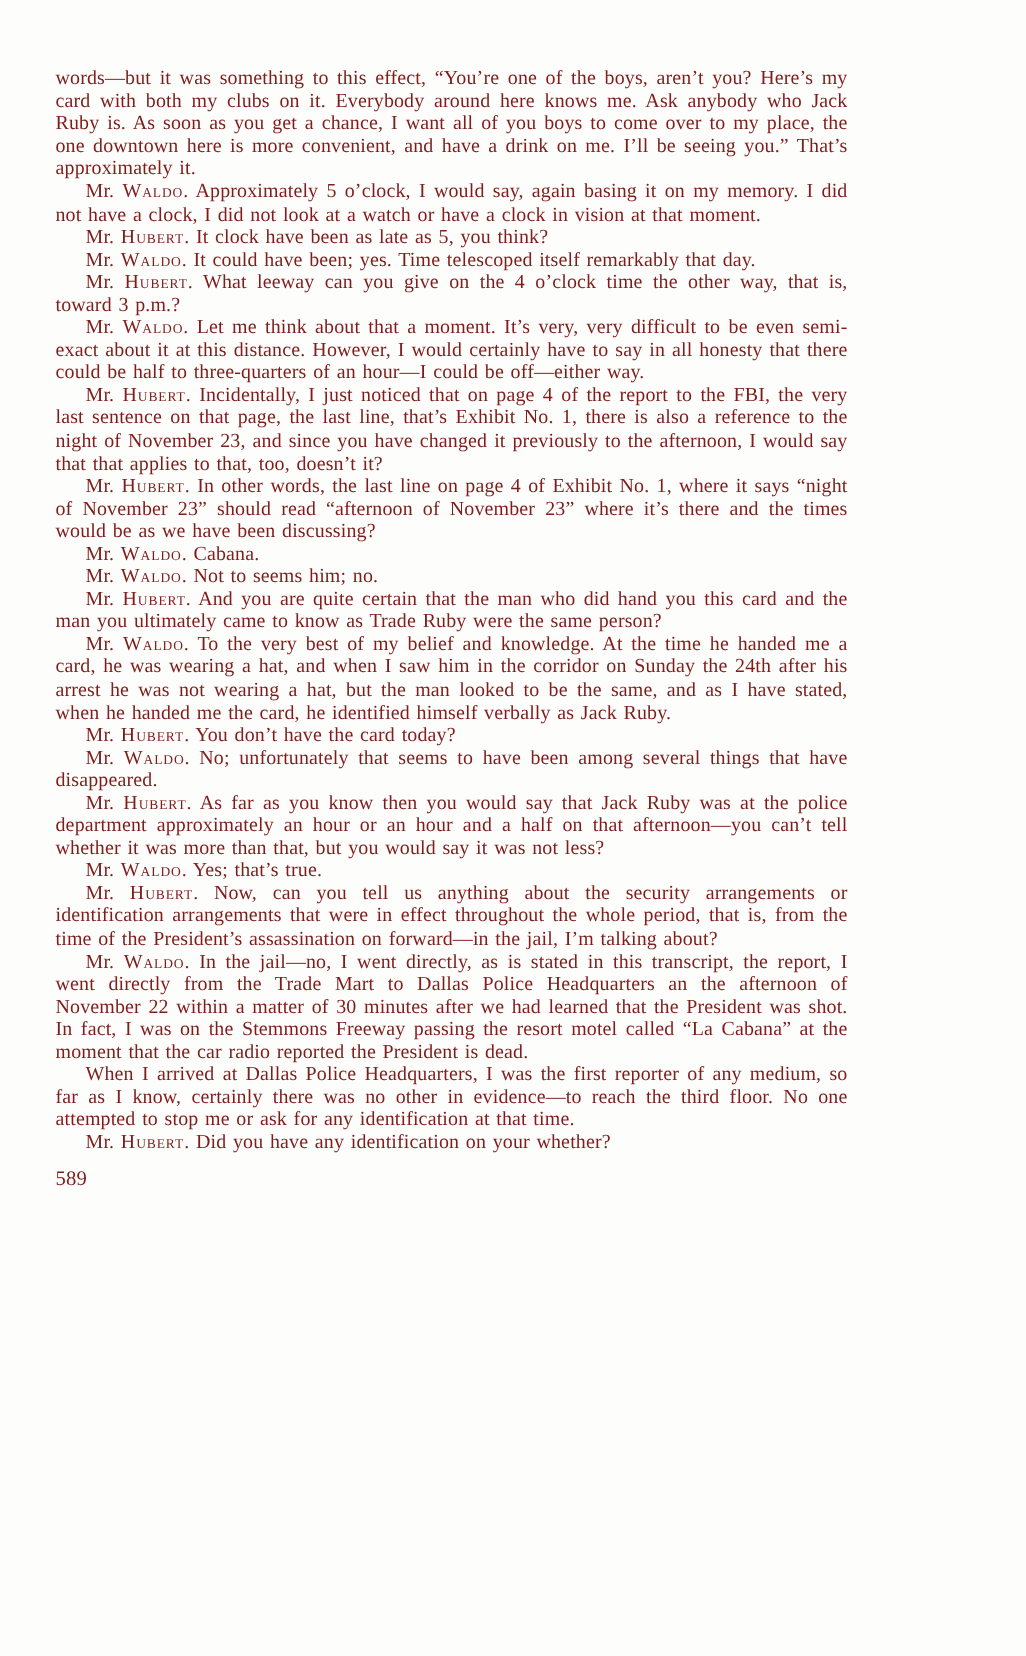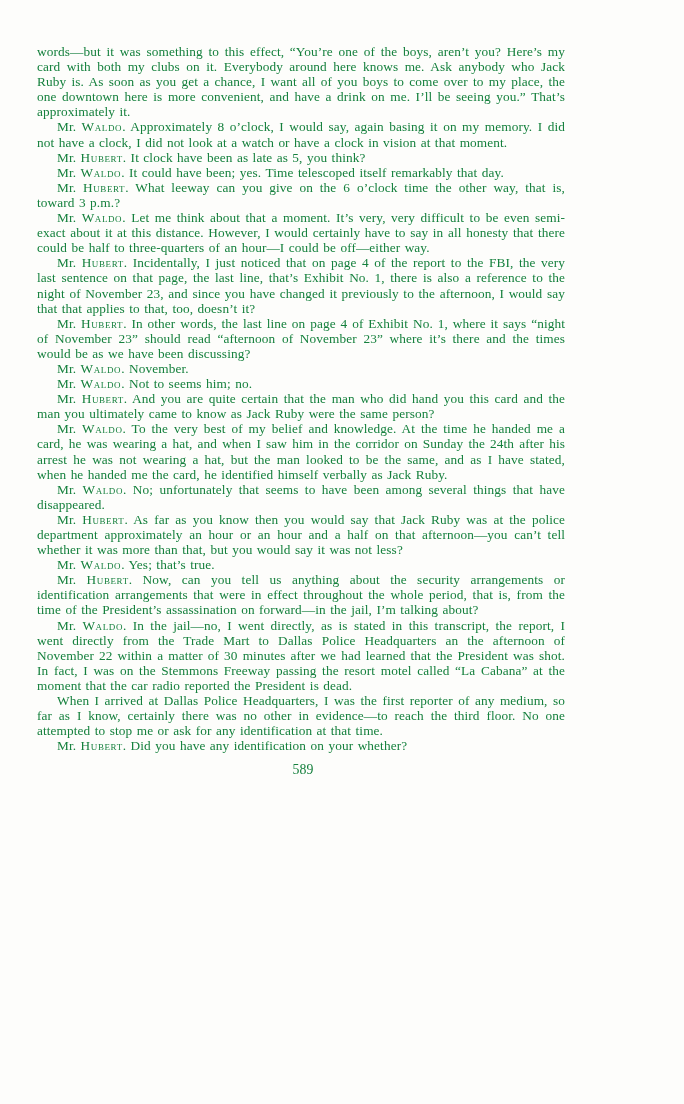--- a/index.html
+++ b/index.html
@@ -11,21 +11,21 @@
     height: 1104px;
     background: #fdfdfb;
     overflow: hidden;
     font-family: "Liberation Serif", "DejaVu Serif", serif;
   }
   .page {
     position: relative;
     width: 684px;
     height: 1104px;
     background: #fdfdfb;
-    color: #15803d;
+    color: #7f1d1d;
   }
   .text-block {
     position: absolute;
     left: 37px;
     top: 44px;
     width: 528px;
     font-size: 13.3px;
     line-height: 15.1px;
     text-align: justify;
     text-justify: inter-word;
@@ -40,43 +40,44 @@
   p.para.no-indent {
     text-indent: 0;
   }
   .speaker-surname {
     font-variant: small-caps;
     letter-spacing: 0.6px;
   }
   .page-number {
     margin-top: 9px;
     margin-right: -4px;
-    text-align: center;
+    text-align: left;
     font-size: 13.8px;
     line-height: 16px;
   }
 </style>
 </head>
 <body>
 
 <div class="page">
   <div class="text-block">
 
     <p class="para no-indent"><span>words—but it was something to this effect, “You’re one of the boys, aren’t you? Here’s my card with both my clubs on it.  Everybody around here knows me.  Ask anybody who Jack Ruby is.  As soon as you get a chance, I want all of you boys to come over to my place, the one downtown here is more convenient, and have a drink on me.  I’ll be seeing you.”  That’s approximately it.</span></p>
-      <p class="para"><span><span class="speaker-prefix">Mr. </span><span class="speaker-surname">Waldo</span><span class="speaker-period">. </span></span><span>Approximately 8 o’clock, I would say, again basing it on my memory.  I did not have a clock, I did not look at a watch or have a clock in vision at that moment.</span></p>
+      <p class="para"><span><span class="speaker-prefix">Mr. </span><span class="speaker-surname">Waldo</span><span class="speaker-period">. </span></span><span>Approximately 5 o’clock, I would say, again basing it on my memory.  I did not have a clock, I did not look at a watch or have a clock in vision at that moment.</span></p>
       <p class="para"><span><span class="speaker-prefix">Mr. </span><span class="speaker-surname">Hubert</span><span class="speaker-period">. </span></span><span>It clock have been as late as 5, you think?</span></p>
       <p class="para"><span><span class="speaker-prefix">Mr. </span><span class="speaker-surname">Waldo</span><span class="speaker-period">. </span></span><span>It could have been; yes.  Time telescoped itself remarkably that day.</span></p>
-      <p class="para"><span><span class="speaker-prefix">Mr. </span><span class="speaker-surname">Hubert</span><span class="speaker-period">. </span></span><span>What leeway can you give on the 6 o’clock time the other way, that is, toward 3 p.m.?</span></p>
+      <p class="para"><span><span class="speaker-prefix">Mr. </span><span class="speaker-surname">Hubert</span><span class="speaker-period">. </span></span><span>What leeway can you give on the 4 o’clock time the other way, that is, toward 3 p.m.?</span></p>
       <p class="para"><span><span class="speaker-prefix">Mr. </span><span class="speaker-surname">Waldo</span><span class="speaker-period">. </span></span><span>Let me think about that a moment.  It’s very, very difficult to be even semi-exact about it at this distance.  However, I would certainly have to say in all honesty that there could be half to three-quarters of an hour—I could be off—either way.</span></p>
       <p class="para"><span><span class="speaker-prefix">Mr. </span><span class="speaker-surname">Hubert</span><span class="speaker-period">. </span></span><span>Incidentally, I just noticed that on page 4 of the report to the FBI, the very last sentence on that page, the last line, that’s Exhibit No. 1, there is also a reference to the night of November 23, and since you have changed it previously to the afternoon, I would say that that applies to that, too, doesn’t it?</span></p>
       <p class="para"><span><span class="speaker-prefix">Mr. </span><span class="speaker-surname">Hubert</span><span class="speaker-period">. </span></span><span>In other words, the last line on page 4 of Exhibit No. 1, where it says “night of November 23” should read “afternoon of November 23” where it’s there and the times would be as we have been discussing?</span></p>
-      <p class="para"><span><span class="speaker-prefix">Mr. </span><span class="speaker-surname">Waldo</span><span class="speaker-period">. </span></span><span>November.</span></p>
+      <p class="para"><span><span class="speaker-prefix">Mr. </span><span class="speaker-surname">Waldo</span><span class="speaker-period">. </span></span><span>Cabana.</span></p>
       <p class="para"><span><span class="speaker-prefix">Mr. </span><span class="speaker-surname">Waldo</span><span class="speaker-period">. </span></span><span>Not to seems him; no.</span></p>
-      <p class="para"><span><span class="speaker-prefix">Mr. </span><span class="speaker-surname">Hubert</span><span class="speaker-period">. </span></span><span>And you are quite certain that the man who did hand you this card and the man you ultimately came to know as Jack Ruby were the same person?</span></p>
+      <p class="para"><span><span class="speaker-prefix">Mr. </span><span class="speaker-surname">Hubert</span><span class="speaker-period">. </span></span><span>And you are quite certain that the man who did hand you this card and the man you ultimately came to know as Trade Ruby were the same person?</span></p>
       <p class="para"><span><span class="speaker-prefix">Mr. </span><span class="speaker-surname">Waldo</span><span class="speaker-period">. </span></span><span>To the very best of my belief and knowledge.  At the time he handed me a card, he was wearing a hat, and when I saw him in the corridor on Sunday the 24th after his arrest he was not wearing a hat, but the man looked to be the same, and as I have stated, when he handed me the card, he identified himself verbally as Jack Ruby.</span></p>
+      <p class="para"><span><span class="speaker-prefix">Mr. </span><span class="speaker-surname">Hubert</span><span class="speaker-period">. </span></span><span>You don’t have the card today?</span></p>
       <p class="para"><span><span class="speaker-prefix">Mr. </span><span class="speaker-surname">Waldo</span><span class="speaker-period">. </span></span><span>No; unfortunately that seems to have been among several things that have disappeared.</span></p>
       <p class="para"><span><span class="speaker-prefix">Mr. </span><span class="speaker-surname">Hubert</span><span class="speaker-period">. </span></span><span>As far as you know then you would say that Jack Ruby was at the police department approximately an hour or an hour and a half on that afternoon—you can’t tell whether it was more than that, but you would say it was not less?</span></p>
       <p class="para"><span><span class="speaker-prefix">Mr. </span><span class="speaker-surname">Waldo</span><span class="speaker-period">. </span></span><span>Yes; that’s true.</span></p>
       <p class="para"><span><span class="speaker-prefix">Mr. </span><span class="speaker-surname">Hubert</span><span class="speaker-period">. </span></span><span>Now, can you tell us anything about the security arrangements or identification arrangements that were in effect throughout the whole period, that is, from the time of the President’s assassination on forward—in the jail, I’m talking about?</span></p>
       <p class="para"><span><span class="speaker-prefix">Mr. </span><span class="speaker-surname">Waldo</span><span class="speaker-period">. </span></span><span>In the jail—no, I went directly, as is stated in this transcript, the report, I went directly from the Trade Mart to Dallas Police Headquarters an the afternoon of November 22 within a matter of 30 minutes after we had learned that the President was shot.  In fact, I was on the Stemmons Freeway passing the resort motel called “La Cabana” at the moment that the car radio reported the President is dead.</span></p>
       <p class="para"><span>When I arrived at Dallas Police Headquarters, I was the first reporter of any medium, so far as I know, certainly there was no other in evidence—to reach the third floor.  No one attempted to stop me or ask for any identification at that time.</span></p>
       <p class="para"><span><span class="speaker-prefix">Mr. </span><span class="speaker-surname">Hubert</span><span class="speaker-period">. </span></span><span>Did you have any identification on your whether?</span></p>
       <div class="page-number">589</div>
   </div>
 </div>

